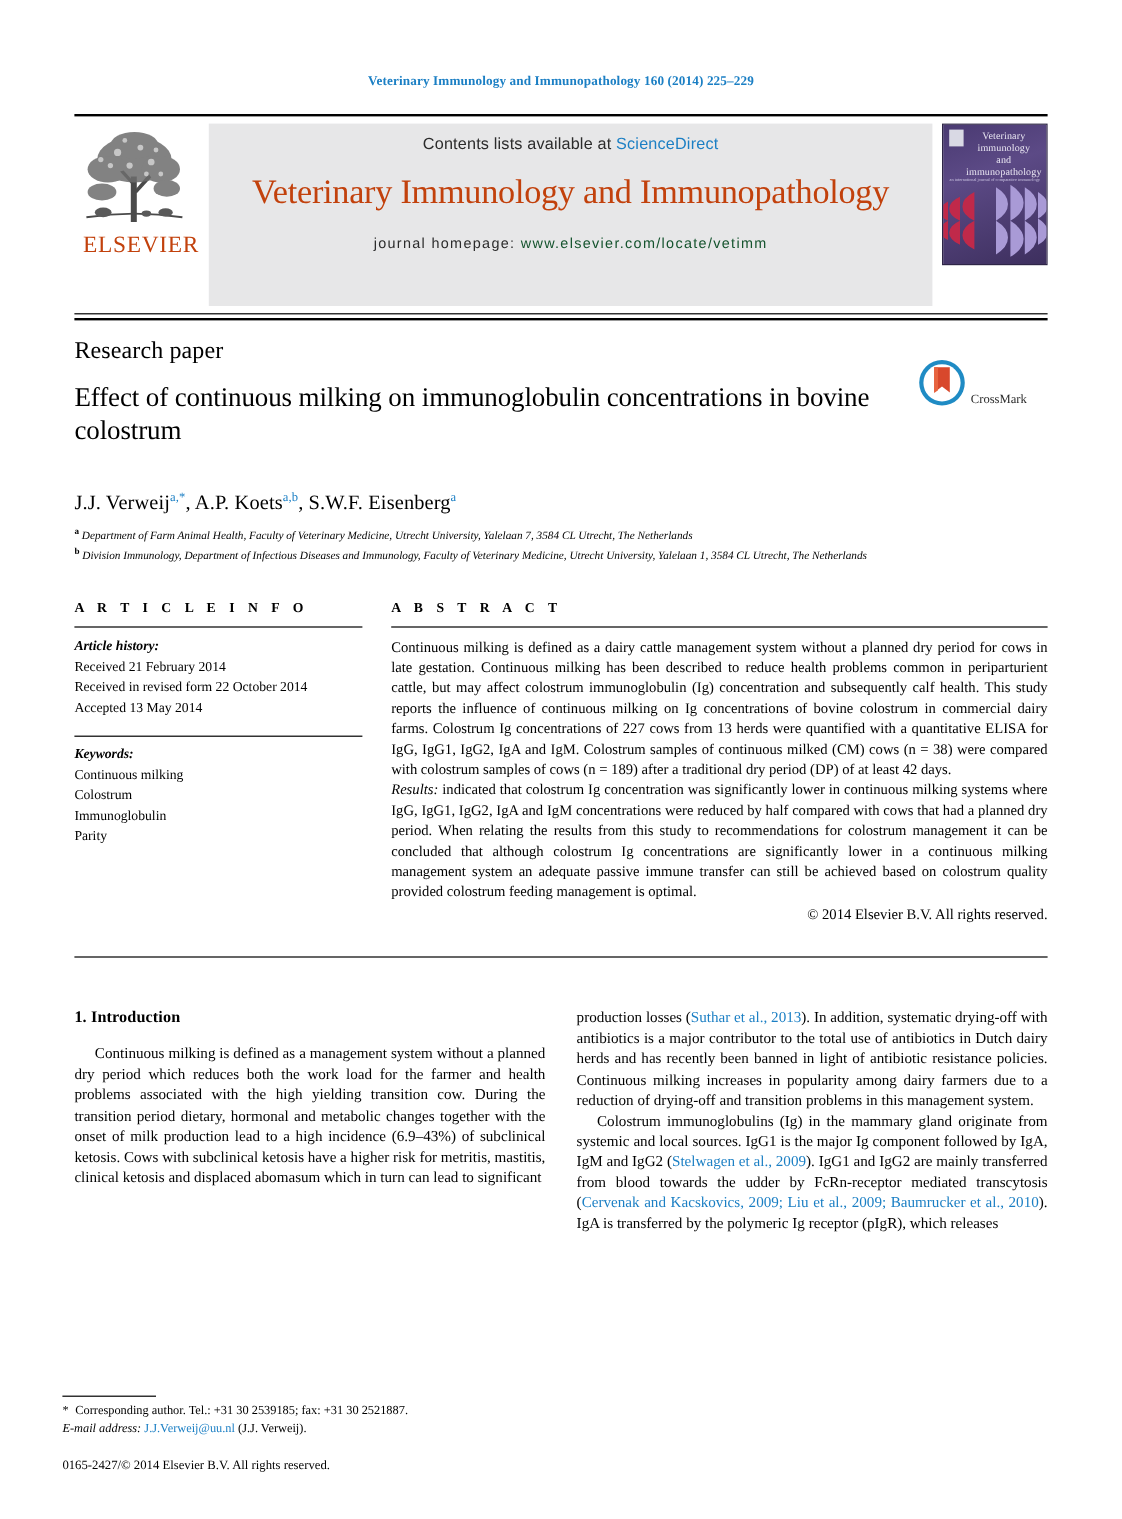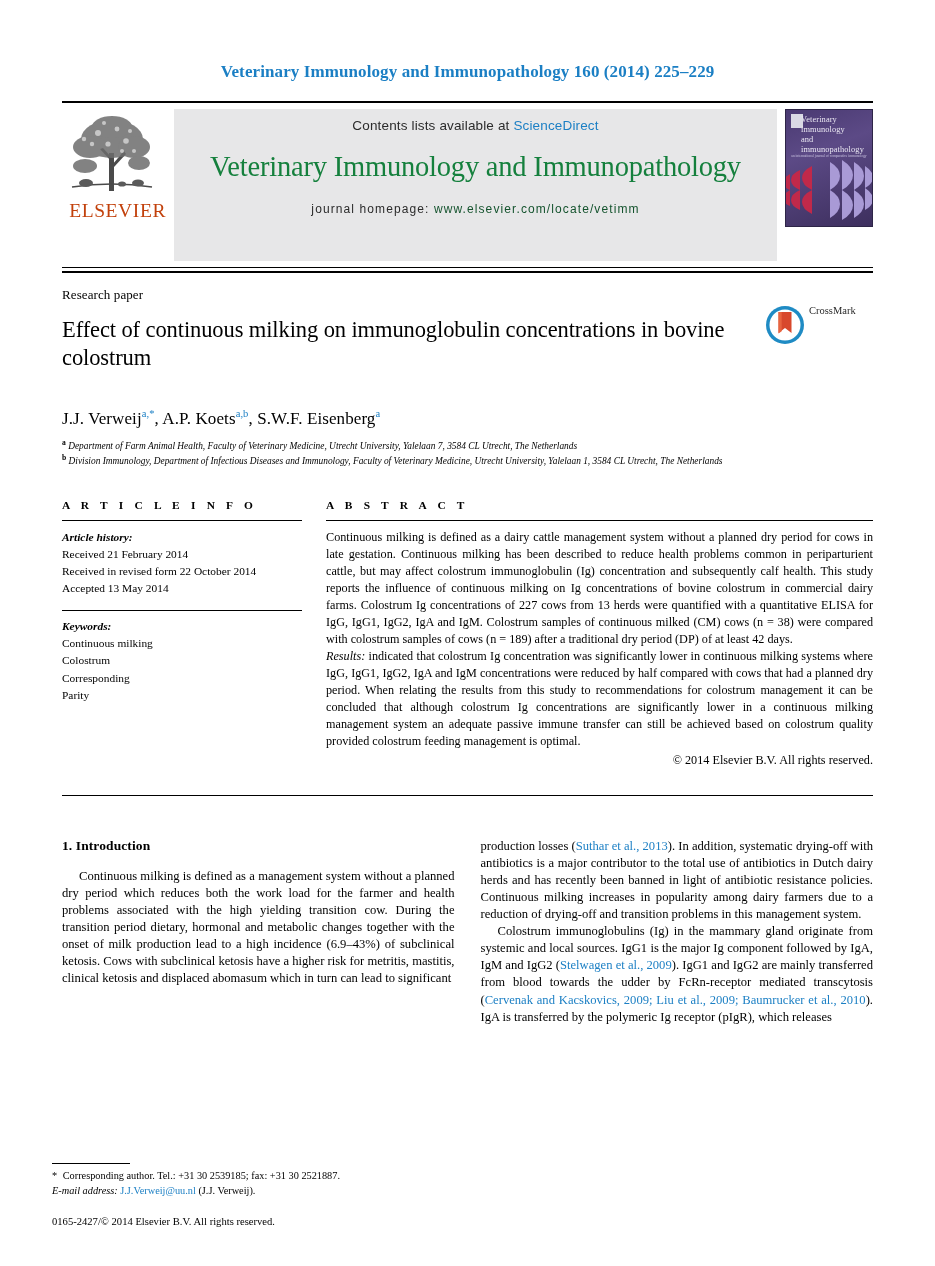--- a/index.html
+++ b/index.html
@@ -24,21 +24,21 @@
     padding: 0 62px;
   }
   .link { color: #1b7fc4; }
   a.link { text-decoration: none; }
 
   
   .running-head {
     text-align: center;
     color: #1b7fc4;
     font-weight: bold;
-    font-size: 17px;
+    font-size: 11px;
     letter-spacing: .1px;
     padding-top: 63px;
     line-height: 1;
   }
 
   
   .masthead-wrap {
     margin-top: 21px;
     border-top: 2.6px solid #000;
     padding-top: 6px;
@@ -72,21 +72,21 @@
   }
   .contents-line {
     font-family: "Liberation Sans", sans-serif;
     font-size: 13.5px;
     color: #2b2b2b;
     letter-spacing: .15px;
   }
   .journal-title {
     font-family: "Liberation Serif", serif;
     font-size: 28.5px;
-    color: #15803d;
+    color: #c2410c;
     margin-top: 19px;
     letter-spacing: -.2px;
     line-height: 1.05;
   }
   .homepage-line {
     font-family: "Liberation Sans", sans-serif;
     font-size: 12px;
     margin-top: 20px;
     letter-spacing: 1.1px;
     color: #2b2b2b;
@@ -104,21 +104,21 @@
     border: 1px solid #2e2547;
     box-sizing: border-box;
   }
   .cover-badge {
     position:absolute; top:4px; left:5px; width:12px; height:14px;
     background:#d9d9e4;
   }
   .cover-title {
     position: absolute;
     top: 5px; left: 15px; right: 0;
-    text-align: left;
+    text-align: center;
     color: #e9e6f2;
     font-family: "Liberation Serif", serif;
     font-size: 8.4px;
     line-height: 1.18;
     letter-spacing: .1px;
   }
   .cover-sub {
     position:absolute; top:44px; left:0; right:0;
     text-align:center; color:#c9c2e0; font-size:3.6px;
     font-family:"Liberation Serif",serif;
@@ -130,37 +130,37 @@
   .rule-thick { border-top: 2.6px solid #000; margin-top: 2.5px; }
 
   .title-block {
     margin-top: 14px;
     display: flex;
     align-items: flex-start;
   }
   .title-left { flex: 1 1 auto; }
   .paper-type {
     font-family: "Liberation Serif", serif;
-    font-size: 13px;
+    font-size: 20px;
     font-weight: normal;
     letter-spacing: .1px;
   }
   .paper-title {
     font-family: "Liberation Serif", serif;
     font-size: 22.5px;
     line-height: 1.28;
     margin-top: 13px;
     letter-spacing: -.1px;
     font-weight: normal;
   }
   .crossmark {
     flex: 0 0 108px;
     margin-top: 18px;
     display: flex;
-    align-items: flex-start;
+    align-items: flex-end;
     gap: 4px;
   }
   .crossmark-label {
     font-family: "Liberation Serif", serif;
     font-size: 10.5px;
     color: #2b2b2b;
   }
 
   .authors {
     font-family: "Liberation Serif", serif;
@@ -394,21 +394,21 @@
       <div class="sec-head">A R T I C L E   I N F O</div>
       <div class="sec-rule"></div>
       <div class="info-label">Article history:</div>
       <div class="info-line">Received 21 February 2014</div>
       <div class="info-line">Received in revised form 22 October 2014</div>
       <div class="info-line">Accepted 13 May 2014</div>
       <div class="sec-rule-thick"></div>
       <div class="info-label">Keywords:</div>
       <div class="info-line">Continuous milking</div>
       <div class="info-line">Colostrum</div>
-      <div class="info-line">Corresponding</div>
+      <div class="info-line">Immunoglobulin</div>
       <div class="info-line">Parity</div>
     </div>
 
     <div class="col-abstract">
       <div class="sec-head">A B S T R A C T</div>
       <div class="sec-rule"></div>
       <div class="abstract-body">
         <p>Continuous milking is defined as a dairy cattle management system without a planned dry period for cows in late gestation. Continuous milking has been described to reduce health problems common in periparturient cattle, but may affect colostrum immunoglobulin (Ig) concentration and subsequently calf health. This study reports the influence of continuous milking on Ig concentrations of bovine colostrum in commercial dairy farms. Colostrum Ig concentrations of 227 cows from 13 herds were quantified with a quantitative ELISA for IgG, IgG1, IgG2, IgA and IgM. Colostrum samples of continuous milked (CM) cows (n = 38) were compared with colostrum samples of cows (n = 189) after a traditional dry period (DP) of at least 42 days.</p>
         <p><span class="results-label">Results:</span><span> indicated that colostrum Ig concentration was significantly lower in continuous milking systems where IgG, IgG1, IgG2, IgA and IgM concentrations were reduced by half compared with cows that had a planned dry period. When relating the results from this study to recommendations for colostrum management it can be concluded that although colostrum Ig concentrations are significantly lower in a continuous milking management system an adequate passive immune transfer can still be achieved based on colostrum quality provided colostrum feeding management is optimal.</span></p>
         <div class="copyright">© 2014 Elsevier B.V. All rights reserved.</div>

